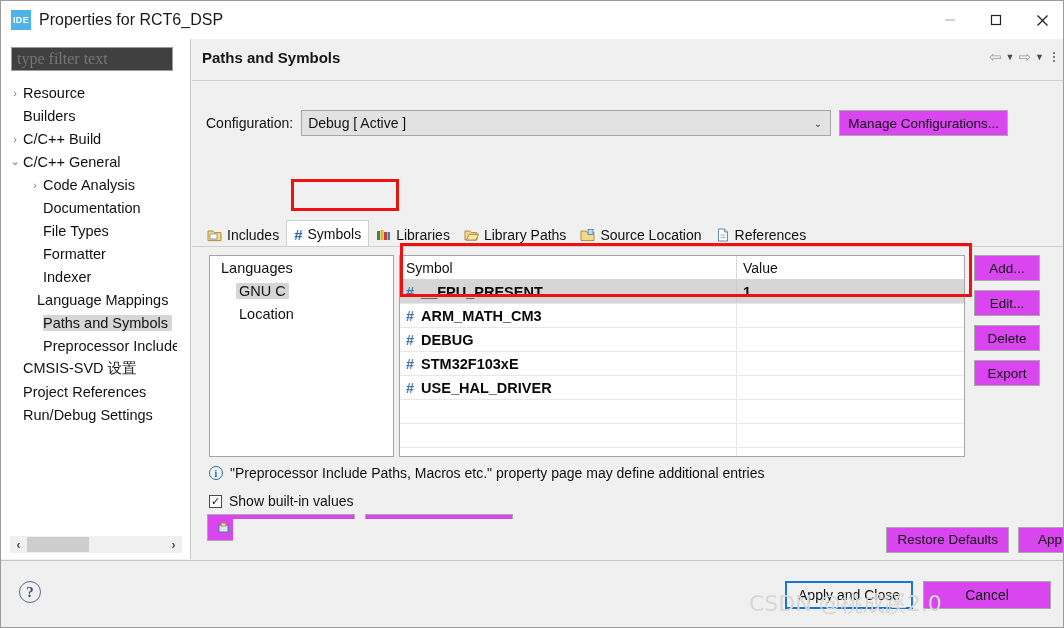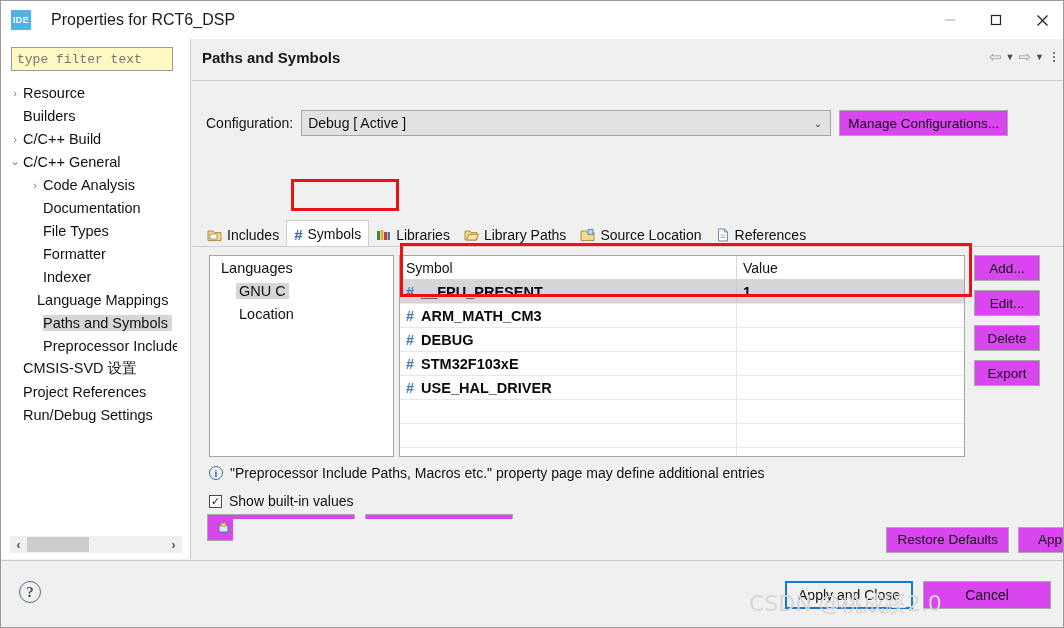--- a/index.html
+++ b/index.html
@@ -31,21 +31,21 @@
   .ide-logo {
     width: 20px; height: 20px;
     margin-left: 10px;
     background: #4fb3e8;
     color: #ffffff;
     font-size: 9px; font-weight: bold;
     display: flex; align-items: center; justify-content: center;
     letter-spacing: 0.3px;
   }
   .title-text {
-    margin-left: 20px;
+    margin-left: 8px;
     font-size: 16px;
     color: #1a1a1a;
   }
   .win-btns { position: absolute; right: 0; top: 0; height: 38px; display: flex; }
   .win-btn {
     width: 46px; height: 38px;
     display: flex; align-items: center; justify-content: center;
     color: #b4b4b4;
     font-size: 15px;
   }
@@ -56,23 +56,23 @@
   .leftpane {
     position: absolute; left: 0; top: 38px;
     width: 190px; height: 520px;
     background: #ffffff;
     border-right: 1px solid #c8c8c8;
   }
   .filter-input {
     position: absolute; left: 10px; top: 8px;
     width: 162px; height: 24px;
     border: 1px solid #9b9b9b;
-    background: #fef9c3;
-    font-family: Liberation Mono, monospace;
-    font-size: 13px;
+    background: #404040;
+    font-family: Liberation Serif, serif;
+    font-size: 16px;
     color: #8a8a8a;
     padding: 0 5px;
     outline: none;
   }
   .tree {
     position: absolute; left: 0; top: 42px;
     width: 190px; height: 455px;
     overflow: hidden;
   }
   .tree-row {

